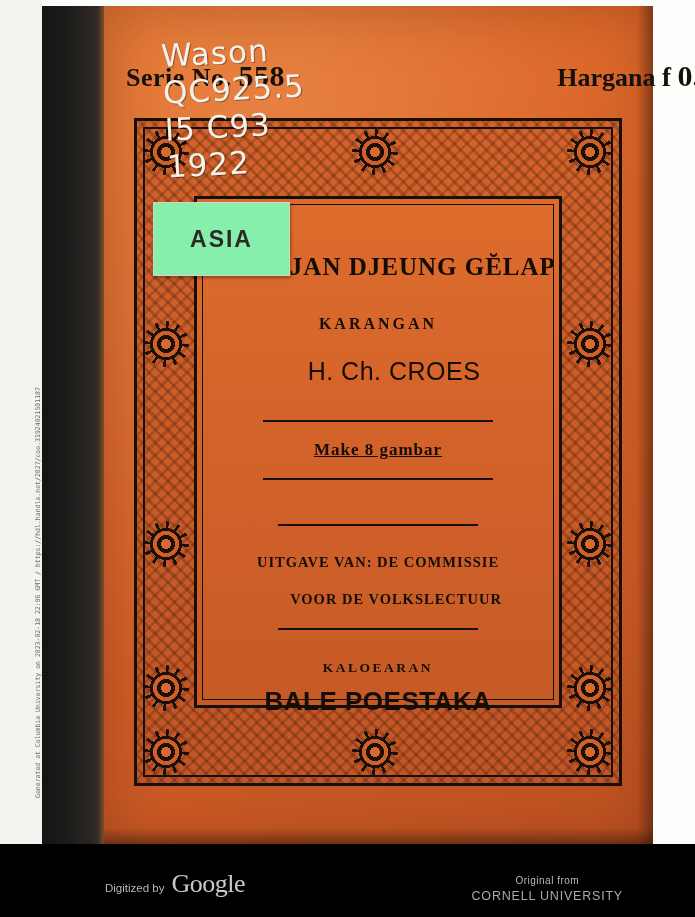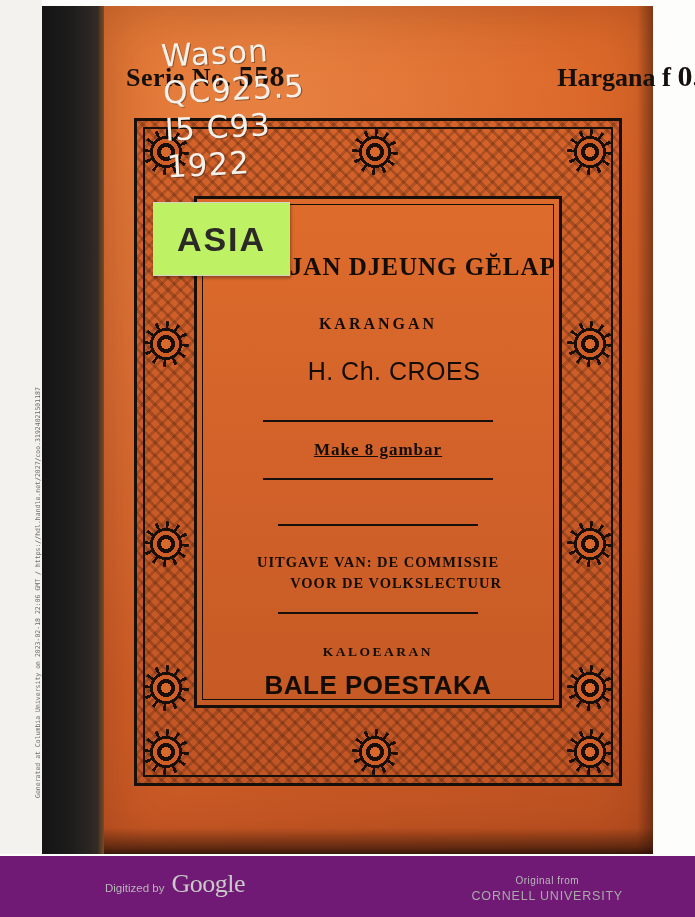--- a/index.html
+++ b/index.html
@@ -256,41 +256,41 @@
     white-space: pre;
   }
 
   
   .asia-label {
     position: absolute;
     left: 111px;
     top: 196px;
     width: 135px;
     height: 72px;
-    background: #bef264;
+    background: #86efac;
     border: 1px solid #d7d3c6;
     box-shadow: 1px 2px 3px rgba(0,0,0,.35);
     display: flex;
     align-items: center;
     justify-content: center;
     font-family: "Liberation Sans", sans-serif;
     font-weight: bold;
-    font-size: 34px;
+    font-size: 23px;
     letter-spacing: 2px;
     color: #2c2a26;
   }
 
   
   .footer {
     position: absolute;
     left: 0;
     bottom: 0;
     width: 695px;
-    height: 61px;
-    background: #701a75;
+    height: 73px;
+    background: #000000;
   }
   .digitized {
     position: absolute;
     left: 105px;
     bottom: 18px;
     display: flex;
     align-items: baseline;
     gap: 7px;
   }
   .digitized .lbl {
@@ -378,21 +378,21 @@
 
     <div class="title-panel">
       <p class="book-title">DJOEDJAN DJEUNG GĔLAP</p>
       <p class="karangan">KARANGAN</p>
       <p class="author">H. Ch. CROES</p>
       <div class="rule"></div>
       <p class="ill-note">Make 8 gambar</p>
       <div class="rule"></div>
       <div class="rule short" style="margin-top:44px;"></div>
       <p class="publisher" style="">UITGAVE VAN: DE COMMISSIE</p>
-      <p class="publisher" style="margin-top:0;padding-left:36px;">VOOR DE VOLKSLECTUUR</p>
+      <p class="publisher" style="margin-top:16px;padding-left:36px;">VOOR DE VOLKSLECTUUR</p>
       <div class="rule short" style="margin-top:18px;"></div>
       <p class="kaloearan">KALOEARAN</p>
       <p class="imprint">BALE POESTAKA</p>
     </div>
 
     <div class="callnum">Wason
 QC925.5
 I5 C93
 1922</div>
 

